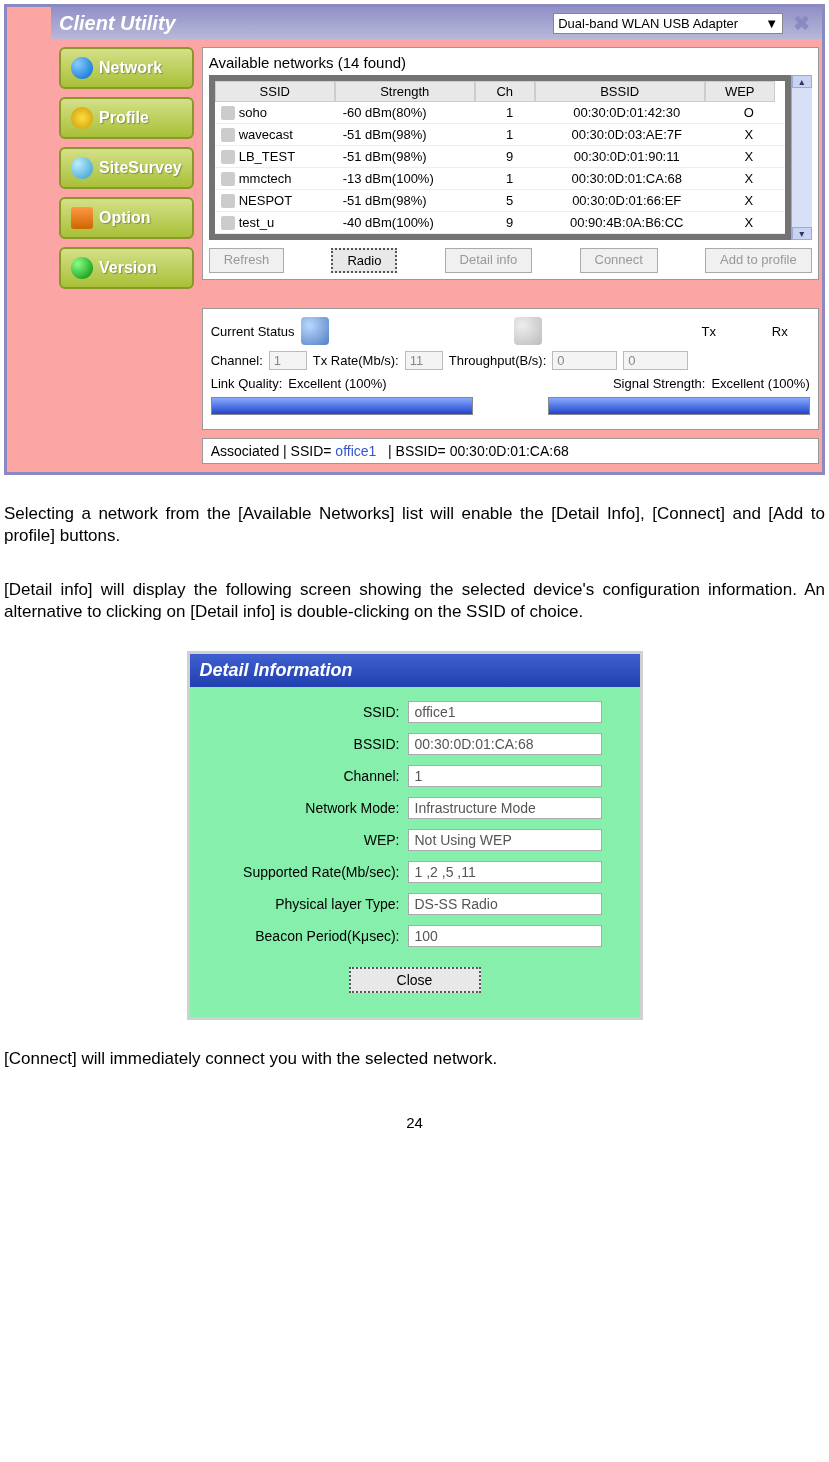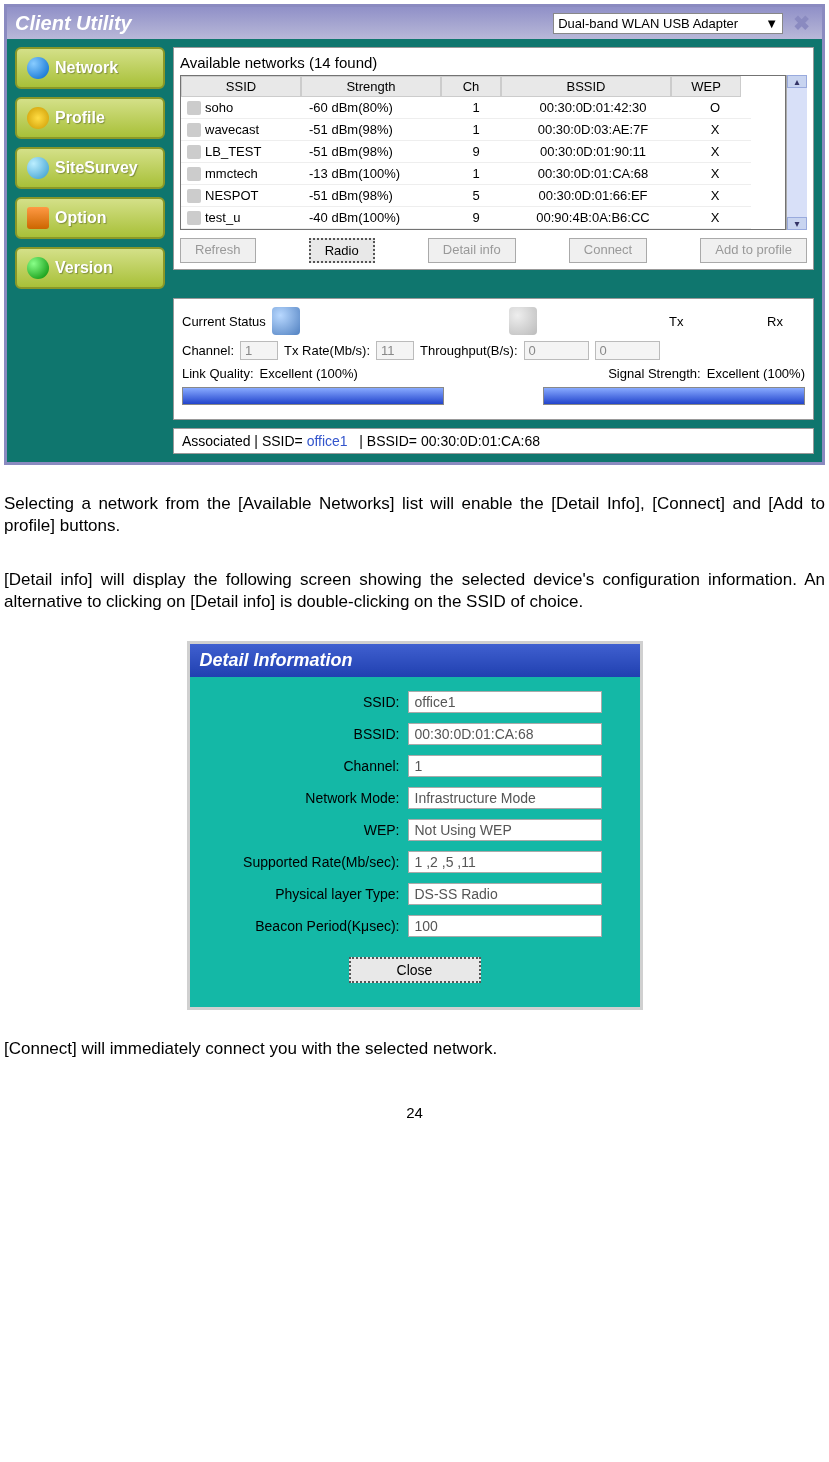--- a/index.html
+++ b/index.html
@@ -4,22 +4,23 @@
 <style>
   body {
     font-family: Arial, sans-serif;
     margin: 0;
     padding: 0;
     background: #fff;
     width: 829px;
   }
   .main-window {
     border: 3px solid #8a8ac0;
-    background: #0f766e;
+    background: #fca5a5;
     margin: 4px;
+    padding-left: 44px;
   }
   .title-bar {
     background: linear-gradient(to bottom, #9090c8, #b8b8d8);
     padding: 4px 8px;
     display: flex;
     justify-content: space-between;
     align-items: center;
   }
   .title-text {
     font-weight: bold;
@@ -85,21 +86,21 @@
     background: #fff;
     border: 1px solid #999;
     padding: 6px;
     margin-bottom: 10px;
   }
   .panel-title {
     font-size: 15px;
     margin-bottom: 4px;
   }
   .table {
-    border: 1px solid #737373;
+    border: 6px solid #737373;
     font-size: 13px;
   }
   .row {
     display: flex;
   }
   .thead .cell {
     background: #e8e8e8;
     border: 1px solid #ccc;
     font-weight: normal;
     text-align: center;
@@ -198,21 +199,21 @@
     font-size: 17px;
     padding: 4px;
     text-align: justify;
     line-height: 1.3;
     margin: 24px 0;
   }
   .detail-window {
     width: 450px;
     margin: 10px auto;
     border: 3px solid #d0d0d0;
-    background: #14b8a6;
+    background: #86efac;
   }
   .detail-title {
     background: linear-gradient(to bottom, #4060d0, #2040b0);
     color: #fff;
     font-weight: bold;
     font-style: italic;
     padding: 6px 10px;
     font-size: 18px;
   }
   .detail-body {
@@ -387,21 +388,21 @@
         </div>
       </div>
 
       <div class="status-panel">
         <div class="status-row">
           <span>Current Status</span>
           <span class="mini-icon"></span>
           <span style="flex:1"></span>
           <span class="mini-icon" style="background:radial-gradient(circle at 30% 30%,#eee,#bbb)"></span>
           <span style="width:120px"></span>
-          <span style="width:70px;text-align:left">Tx</span>
+          <span style="width:70px;text-align:center">Tx</span>
           <span style="width:60px;text-align:center">Rx</span>
         </div>
         <div class="status-row">
           <span>Channel:</span>
           <span class="fld">1</span>
           <span>Tx Rate(Mb/s):</span>
           <span class="fld">11</span>
           <span>Throughput(B/s):</span>
           <span class="fld" style="width:55px">0</span>
           <span class="fld" style="width:55px">0</span>

